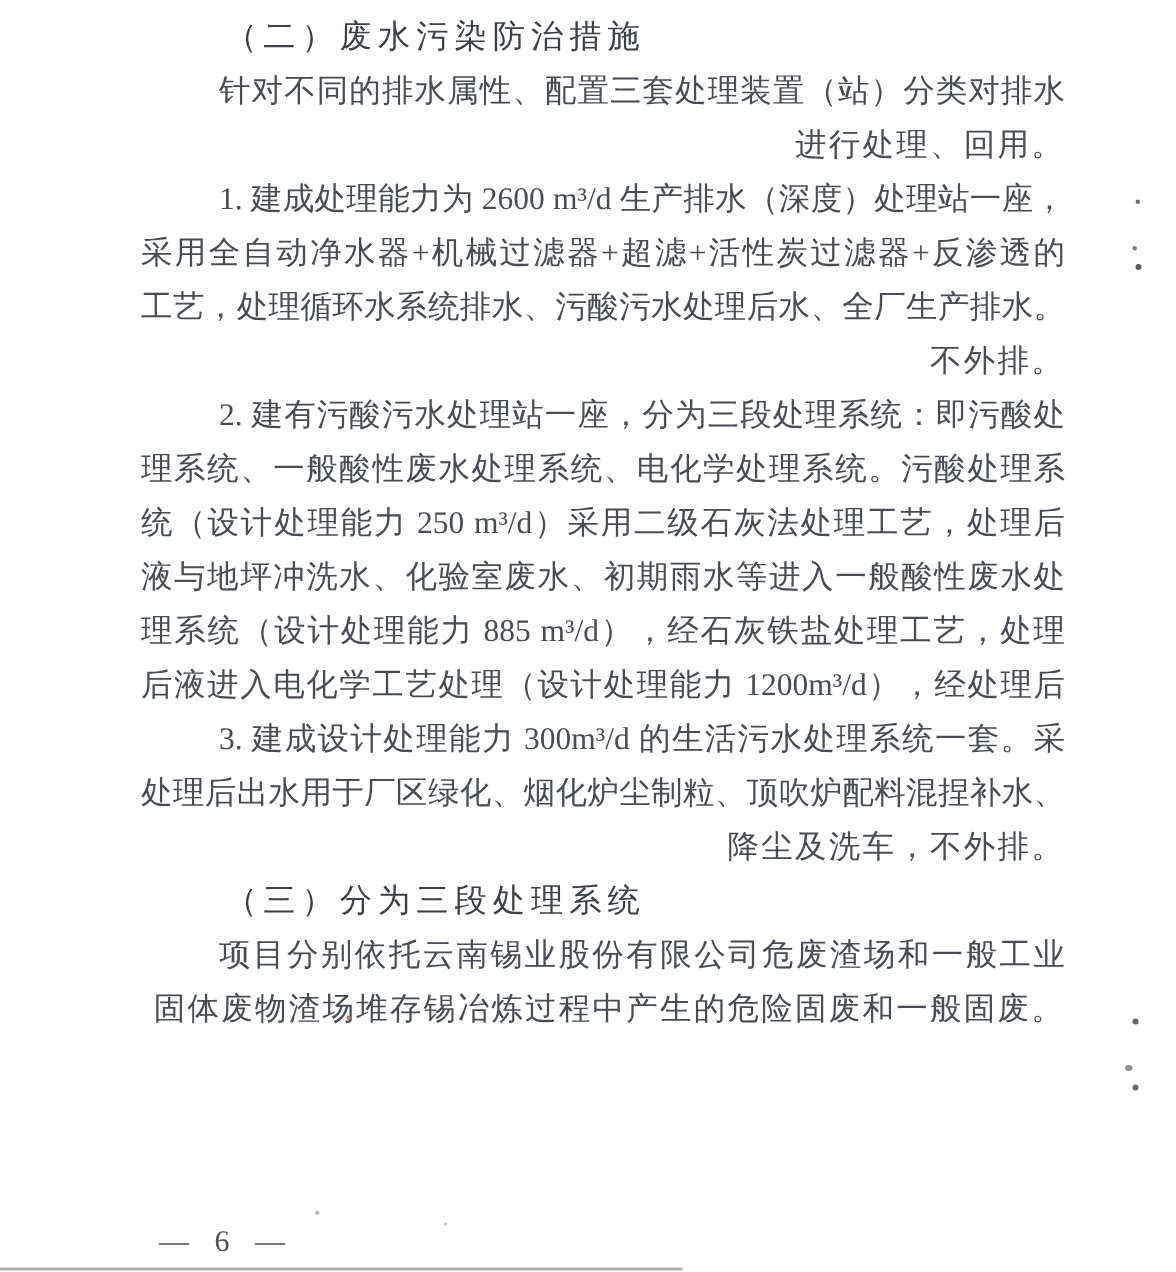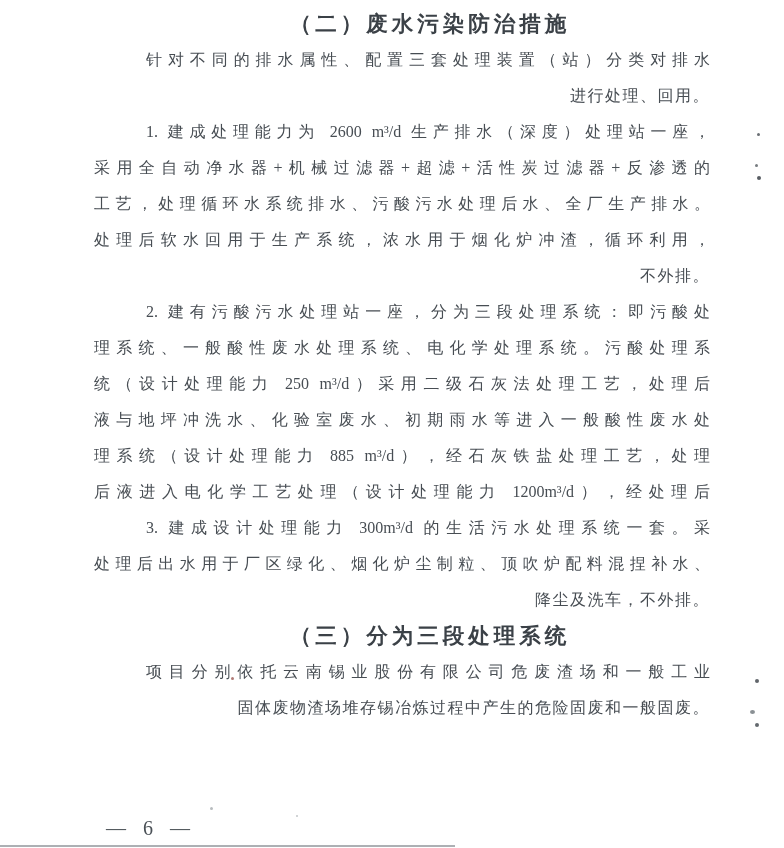--- a/index.html
+++ b/index.html
@@ -16,42 +16,42 @@
     font-family: "Liberation Serif", "DejaVu Serif", serif;
     color: #474d53;
   }
   .content {
     position: absolute;
     left: 94px;
     top: 6px;
     width: 616px;
   }
   .line {
-    font-size: 16px;
+    font-size: 21px;
     line-height: 36px;
     height: 36px;
     letter-spacing: 0;
     text-align: justify;
     text-align-last: justify;
     text-justify: inter-character;
     color: #474d53;
   }
   .line.first {
     text-indent: 52px;
   }
   .line.plain {
     text-align: right;
     text-align-last: auto;
     letter-spacing: 1.5px;
   }
   .line.heading {
-    text-align: center;
+    text-align: left;
     text-align-last: auto;
     text-indent: 56px;
-    font-weight: 700;
+    font-weight: 400;
     letter-spacing: 4px;
     color: #3b4147;
     font-size: 21.5px;
   }
   .footer {
     position: absolute;
     left: 106px;
     top: 817px;
     font-size: 20px;
     letter-spacing: 2px;
@@ -76,21 +76,20 @@
 <body>
 
 <div class="page">
   <main class="content">
     <div class="line heading">（二）废水污染防治措施</div>
     <div class="line first">针对不同的排水属性、配置三套处理装置（站）分类对排水</div>
     <div class="line plain">进行处理、回用。</div>
     <div class="line first">1. 建成处理能力为 2600 m³/d 生产排水（深度）处理站一座，</div>
     <div class="line">采用全自动净水器+机械过滤器+超滤+活性炭过滤器+反渗透的</div>
     <div class="line">工艺，处理循环水系统排水、污酸污水处理后水、全厂生产排水。</div>
-    <div class="line">处理后软水回用于生产系统，浓水用于烟化炉冲渣，循环利用，</div>
     <div class="line plain">不外排。</div>
     <div class="line first">2. 建有污酸污水处理站一座，分为三段处理系统：即污酸处</div>
     <div class="line">理系统、一般酸性废水处理系统、电化学处理系统。污酸处理系</div>
     <div class="line">统（设计处理能力 250 m³/d）采用二级石灰法处理工艺，处理后</div>
     <div class="line">液与地坪冲洗水、化验室废水、初期雨水等进入一般酸性废水处</div>
     <div class="line">理系统（设计处理能力 885 m³/d），经石灰铁盐处理工艺，处理</div>
     <div class="line">后液进入电化学工艺处理（设计处理能力 1200m³/d），经处理后</div>
     <div class="line first">3. 建成设计处理能力 300m³/d 的生活污水处理系统一套。采</div>
     <div class="line">处理后出水用于厂区绿化、烟化炉尘制粒、顶吹炉配料混捏补水、</div>
     <div class="line plain">降尘及洗车，不外排。</div>

